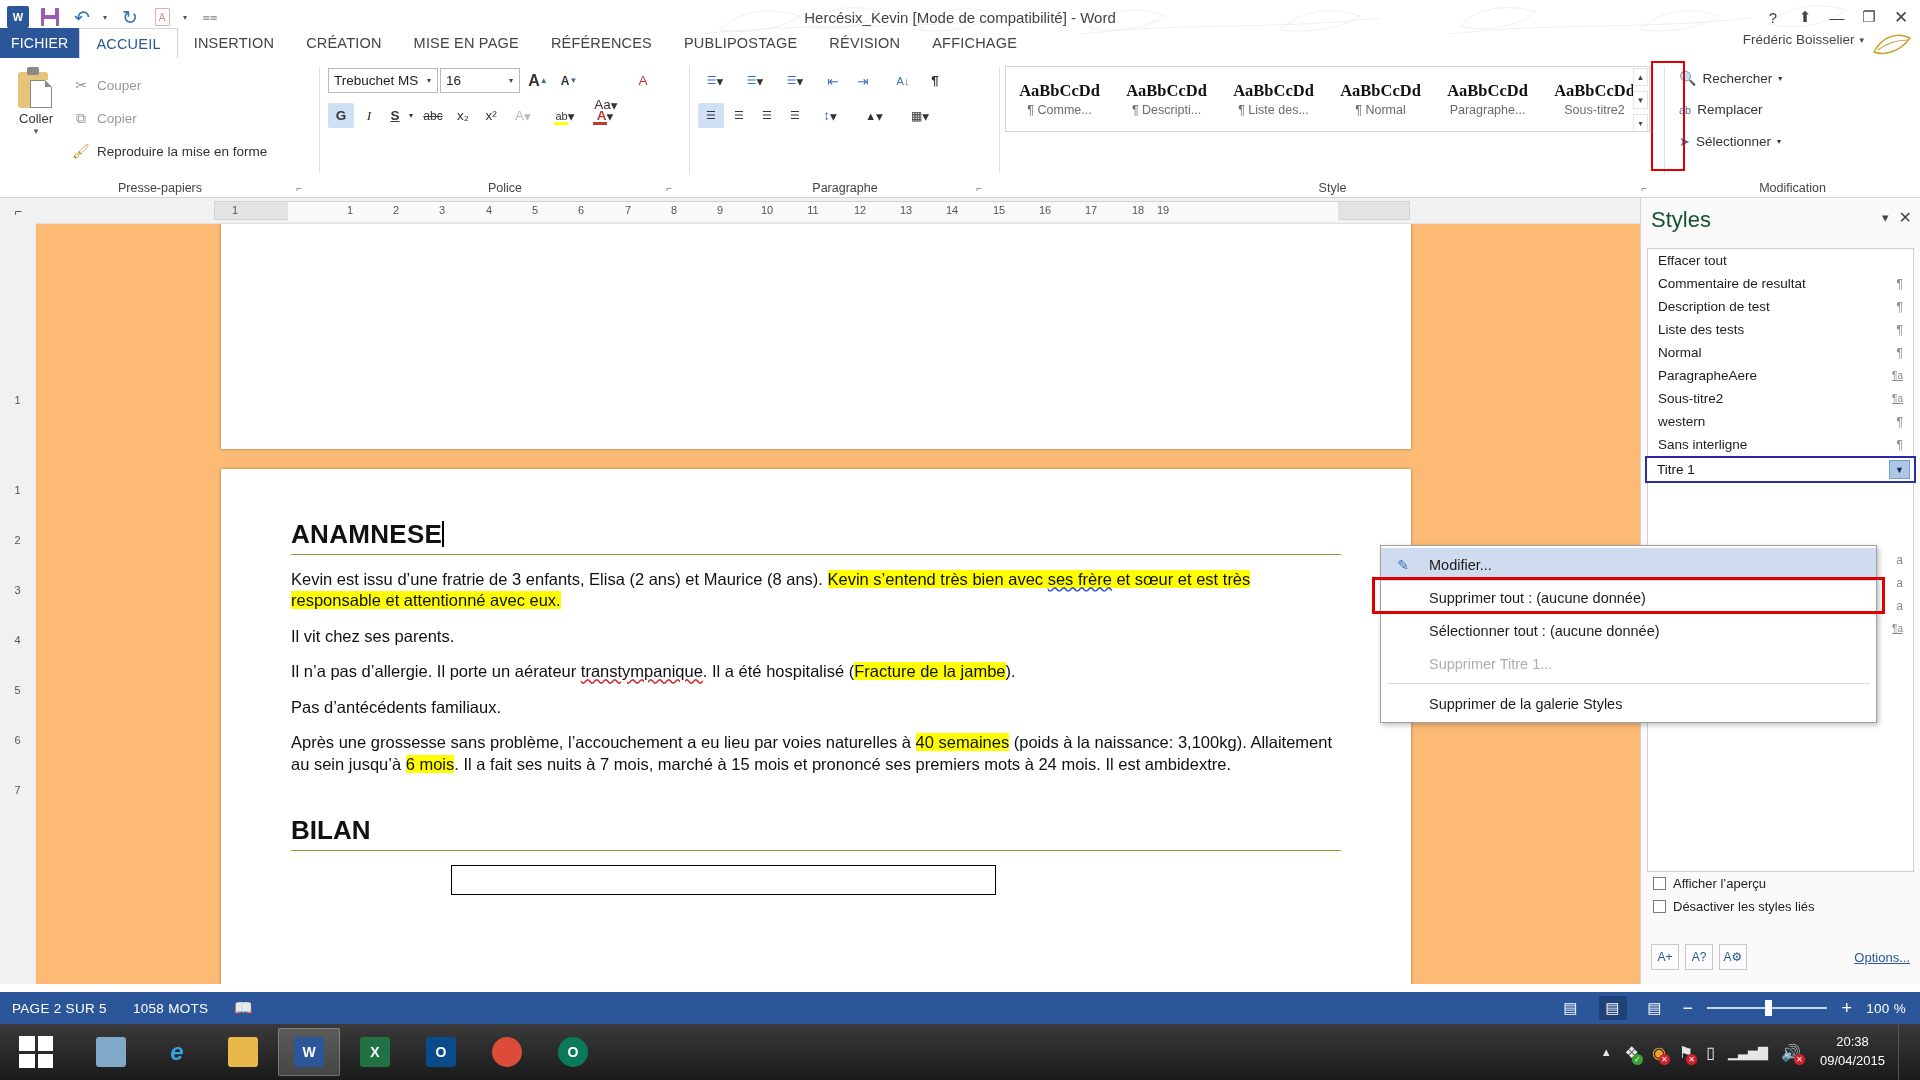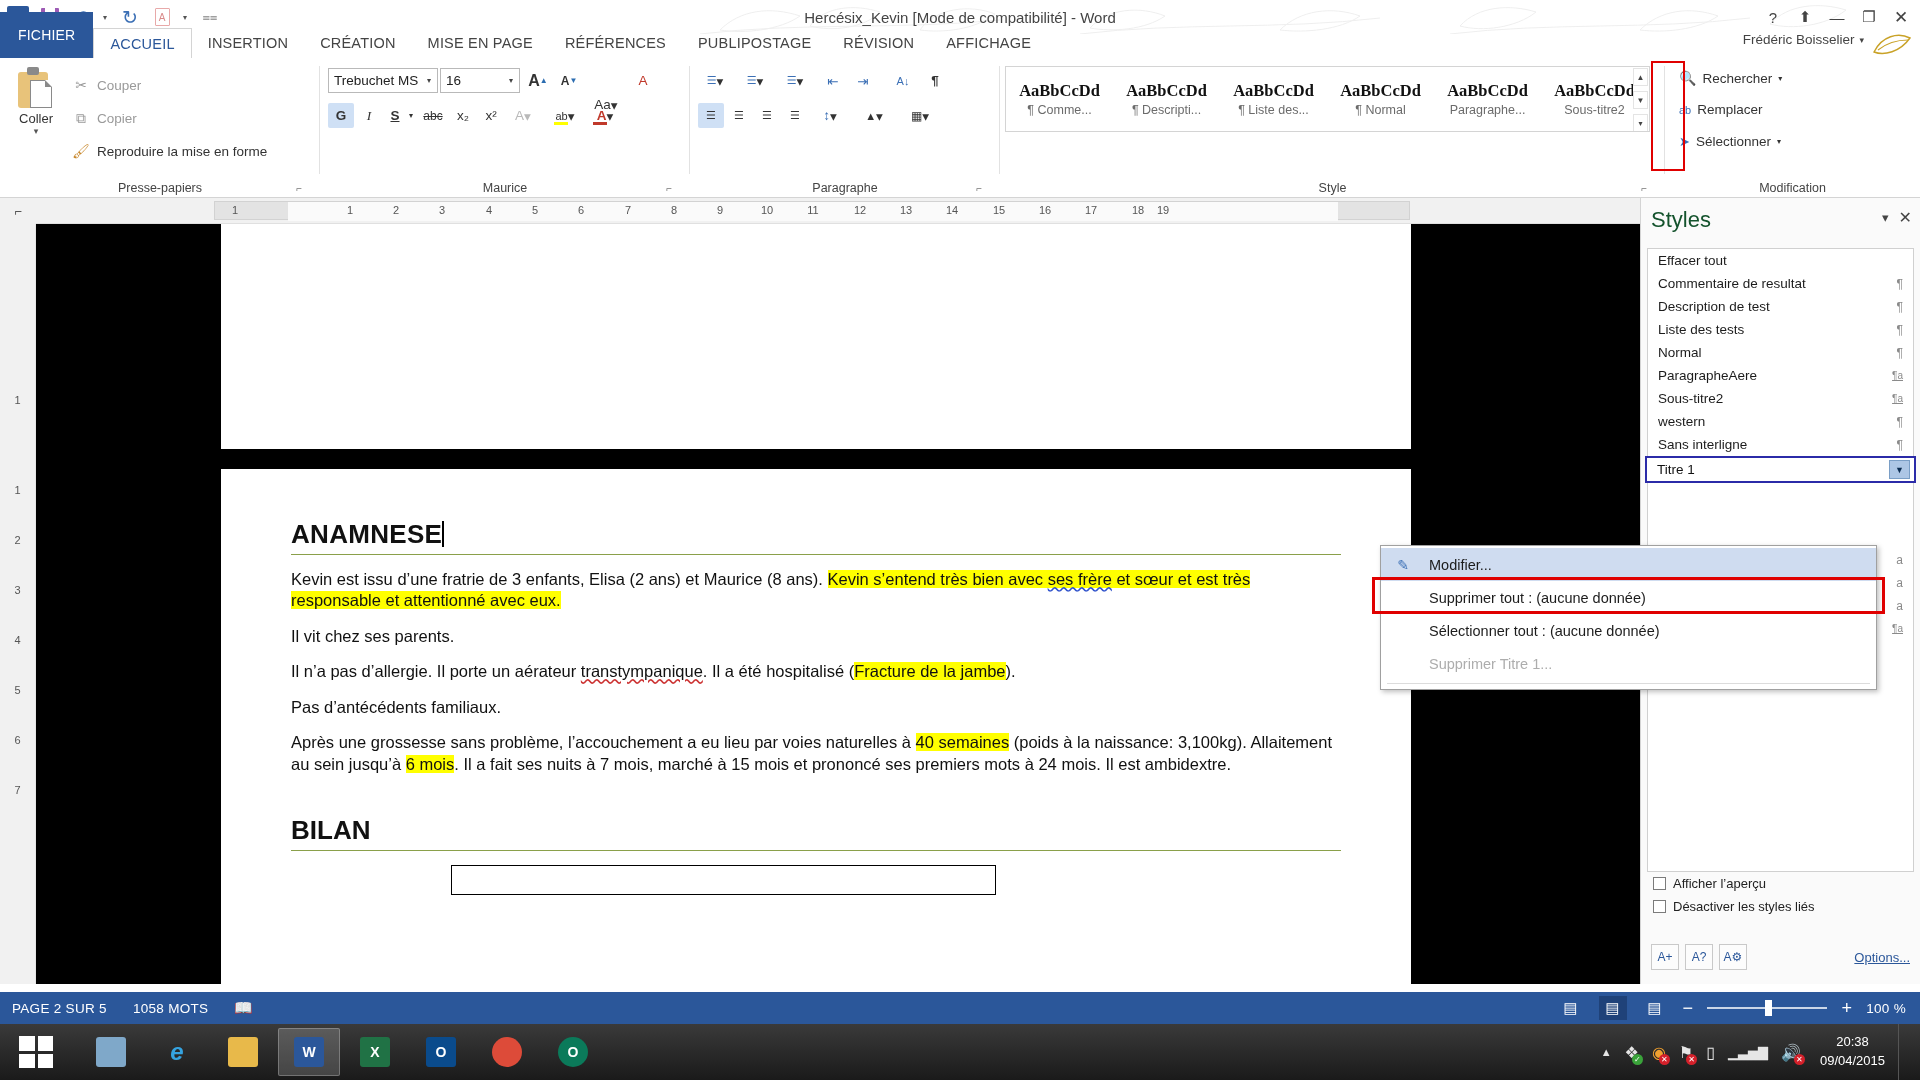--- a/index.html
+++ b/index.html
@@ -53,21 +53,21 @@
 
   
   .tabstrip {
     position: absolute; left: 0; top: 28px; width: 1920px; height: 30px;
     display: flex; align-items: flex-end; z-index: 5;
   }
   .tab {
     height: 30px; padding: 0 16px; display: flex; align-items: center;
     font-size: 14.5px; color: #444; letter-spacing: .2px;
   }
-  .tab.file { background: #2b579a; color: #fff; font-size: 14px; padding: 0 18px; height: 46px; }
+  .tab.file { background: #2b579a; color: #fff; font-size: 14px; padding: 0 11px; height: 30px; }
   .tab.active { background: #fff; color: #2b579a; border: 1px solid #d4d4d4; border-bottom: none; }
   .acct {
     position: absolute; right: 56px; top: 32px; font-size: 13.5px; color: #444;
     display: flex; align-items: center; gap: 5px;
   }
   .ribbon-tools { position: absolute; right: 6px; top: 30px; display: flex; align-items: center; gap: 4px; }
 
   
   .ribbon {
     position: absolute; left: 0; top: 58px; width: 1920px; height: 140px;
@@ -152,21 +152,21 @@
   .indent-top { position:absolute; left:286px; top:216px; width:0;height:0;
                 border-left:7px solid transparent;border-right:7px solid transparent;border-top:8px solid #6b6b6b;}
   .indent-bot { position:absolute; left:286px; top:222px; width:0;height:0;
                 border-left:7px solid transparent;border-right:7px solid transparent;border-bottom:8px solid #6b6b6b;}
   .indent-r   { position:absolute; left:1330px; top:222px; width:0;height:0;
                 border-left:7px solid transparent;border-right:7px solid transparent;border-bottom:8px solid #6b6b6b;}
 
   
   .docarea {
     position: absolute; left: 36px; top: 224px; right: 0; bottom: 96px;
-    background: #000000; overflow: hidden; padding-left: 8px;
+    background: #fdba74; overflow: hidden; padding-left: 8px;
   }
   .page {
     position: absolute; background: #fff; box-shadow: 0 0 3px rgba(0,0,0,.35);
   }
   .page1 { left: 185px; top: 0px; width: 1190px; height: 225px; }
   .page2 { left: 185px; top: 245px; width: 1190px; height: 540px; }
   .doc-inner { position: absolute; left: 70px; top: 50px; right: 70px; }
   .heading {
     font-family: "Liberation Sans", sans-serif; font-weight: bold;
     font-size: 26px; color: #111; letter-spacing: .3px; padding-bottom: 4px;
@@ -458,21 +458,21 @@
       <div class="ico-btn" style="left:228px; top:45px; width:34px;">
         <span style="font-size:11px">ab</span>
         <span style="display:inline-block;width:14px;height:3px;background:#ffff00;position:absolute;bottom:3px;left:6px"></span>
         <span class="cc">▾</span>
       </div>
       <div class="ico-btn" style="left:268px; top:45px; width:34px;">
         <span style="font-weight:bold;color:#c0392b">A</span>
         <span style="display:inline-block;width:14px;height:3px;background:#c0392b;position:absolute;bottom:3px;left:5px"></span>
         <span class="cc">▾</span>
       </div>
-      <div class="glabel" style="width:370px">Maurice</div>
+      <div class="glabel" style="width:370px">Police</div>
       <div class="dlg-launch" style="right:18px">⌐</div>
       <div class="gdiv"></div>
     </div>
 
     <div class="rgroup" style="left:690px; width:310px;">
       <div class="ico-btn" style="left:8px; top:10px; width:34px;">
           <span style="font-size:11px;color:#3b6fb5">☰</span>
           <span class="cc">▾</span>
         </div>
       <div class="ico-btn" style="left:48px; top:10px; width:34px;">
@@ -777,20 +777,24 @@
     </div>
     <div class="ctx-item">
       <span class="ico"></span>
       <span>Sélectionner tout : (aucune donnée)</span>
     </div>
     <div class="ctx-item disabled">
       <span class="ico"></span>
       <span>Supprimer Titre 1...</span>
     </div>
     <div class="ctx-sep"></div>
+    <div class="ctx-item">
+      <span class="ico"></span>
+      <span>Supprimer de la galerie Styles</span>
+    </div>
   </div>
   <div class="hl-red-box"></div>
 
   <div class="redbox" style="left:1651px; top:61px; width:34px; height:110px;"></div>
 
   <div class="statusbar">
     <div class="sb-left">
       <span>PAGE 2 SUR 5</span>
       <span>1058 MOTS</span>
       <span style="font-size:15px">📖</span>

